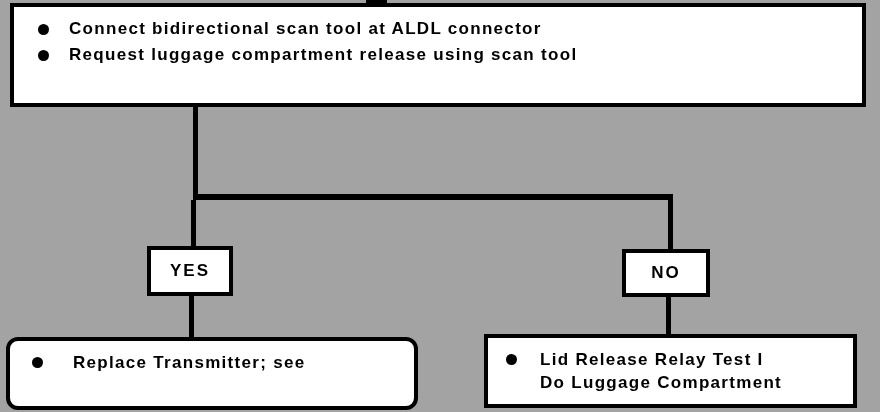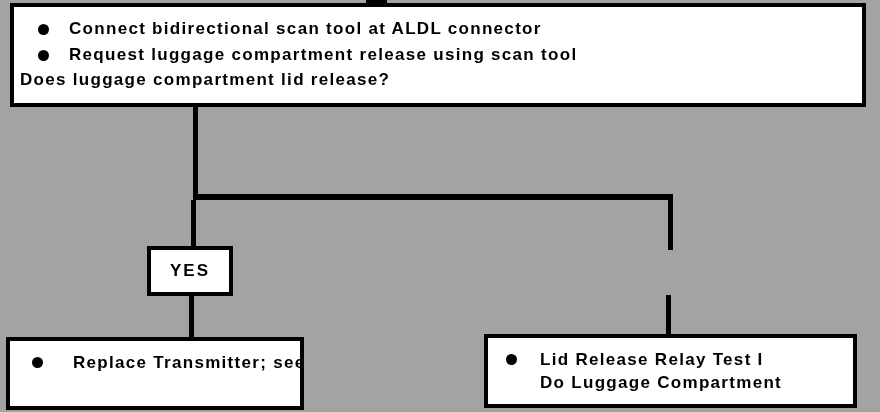--- a/index.html
+++ b/index.html
@@ -62,21 +62,21 @@
     letter-spacing: 2px;
   }
   .yes-box { left: 147px; top: 246px; width: 86px; height: 50px; }
   .no-box  { left: 622px; top: 249px; width: 88px; height: 48px; }
   
   .result-box {
     display: flex;
     align-items: flex-start;
     padding-top: 10px;
   }
-  .result-left  { left: 6px;   top: 337px; width: 298px; height: 73px; }
+  .result-left  { left: 6px;   top: 337px; width: 412px; height: 73px; border-radius: 12px; }
   .result-right { left: 484px; top: 334px; width: 373px; height: 74px; }
   .result-left  .bullet { margin: 6px 30px 0 22px; }
   .result-right .bullet { margin: 6px 23px 0 18px; }
   .result-lines div { line-height: 23px; }
   
   .stub            { left: 366px; top: 0;     width: 21px;  height: 5px; }
   .stem-top        { left: 193px; top: 105px; width: 5px;   height: 94px; }
   .branch-split    { left: 193px; top: 194px; width: 480px; height: 6px; }
   .yes-stem-top    { left: 191px; top: 200px; width: 5px;   height: 47px; }
   .no-stem-top     { left: 668px; top: 200px; width: 5px;   height: 50px; }
@@ -92,32 +92,34 @@
 
   <div class="box top-box">
     <div class="step-row">
       <span class="bullet"></span>
       <span class="step-text">Connect bidirectional scan tool at ALDL connector</span>
     </div>
     <div class="step-row">
       <span class="bullet"></span>
       <span class="step-text">Request luggage compartment release using scan tool</span>
     </div>
-    <div class="question">Does luggage compartment lid release?</div>
   </div>
 
   <div class="line stem-top"></div>
   <div class="line branch-split"></div>
   <div class="line yes-stem-top"></div>
   <div class="line no-stem-top"></div>
   <div class="line yes-stem-bottom"></div>
   <div class="line no-stem-bottom"></div>
 
   <div class="box label-box yes-box">
     <span>YES</span>
+  </div>
+  <div class="box label-box no-box">
+    <span>NO</span>
   </div>
 
   <div class="box result-box result-left">
     <span class="bullet"></span>
     <div class="result-lines">
       <div>Replace Transmitter; see</div>
     </div>
   </div>
 
   <div class="box result-box result-right">

